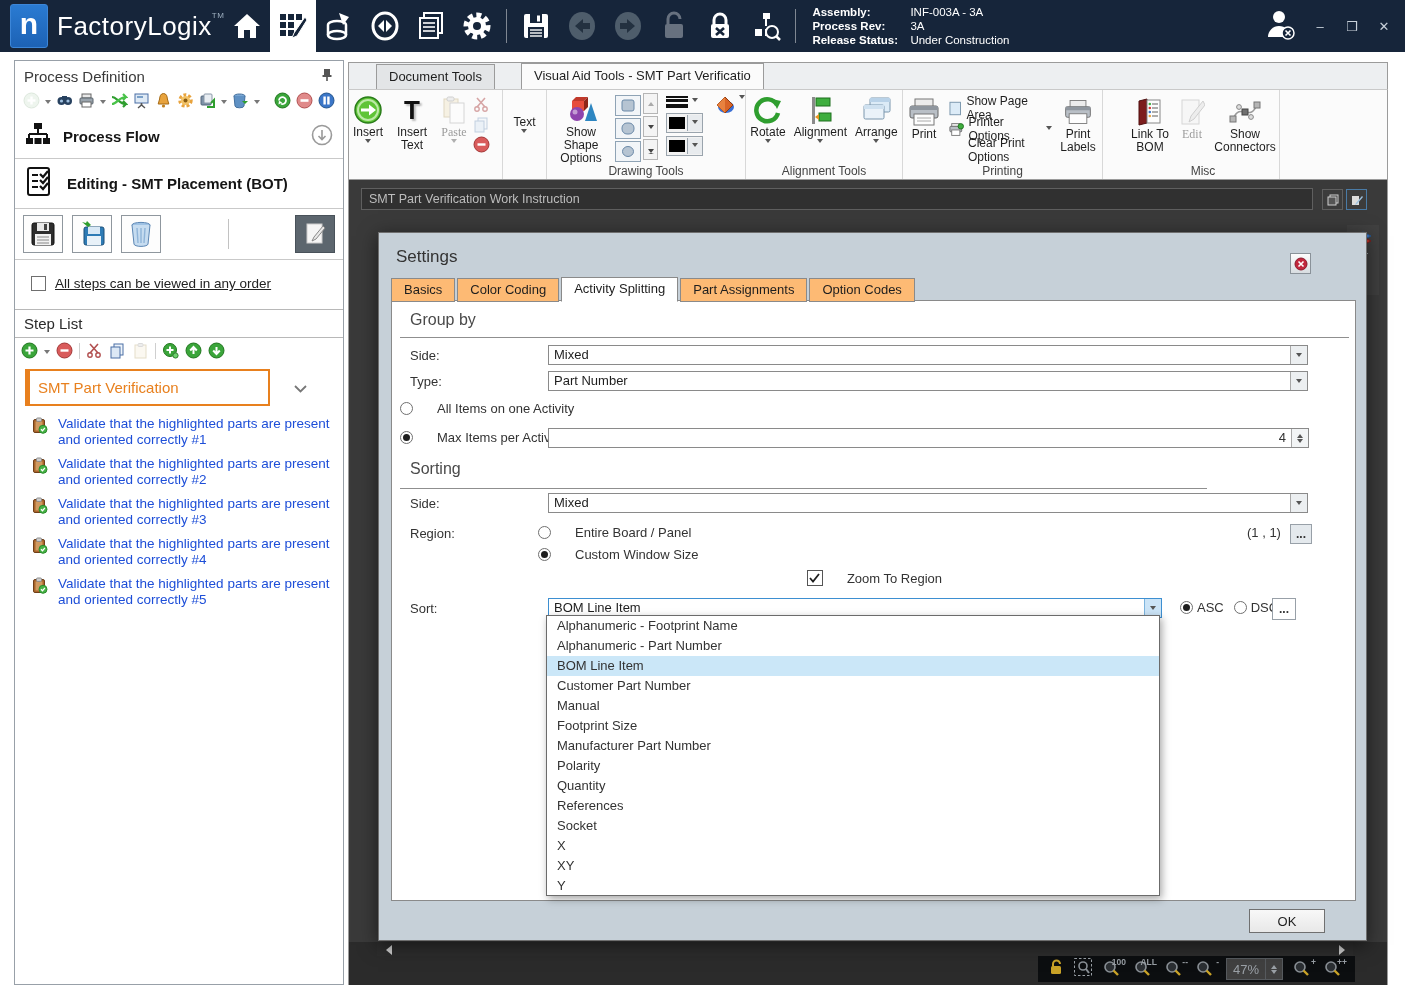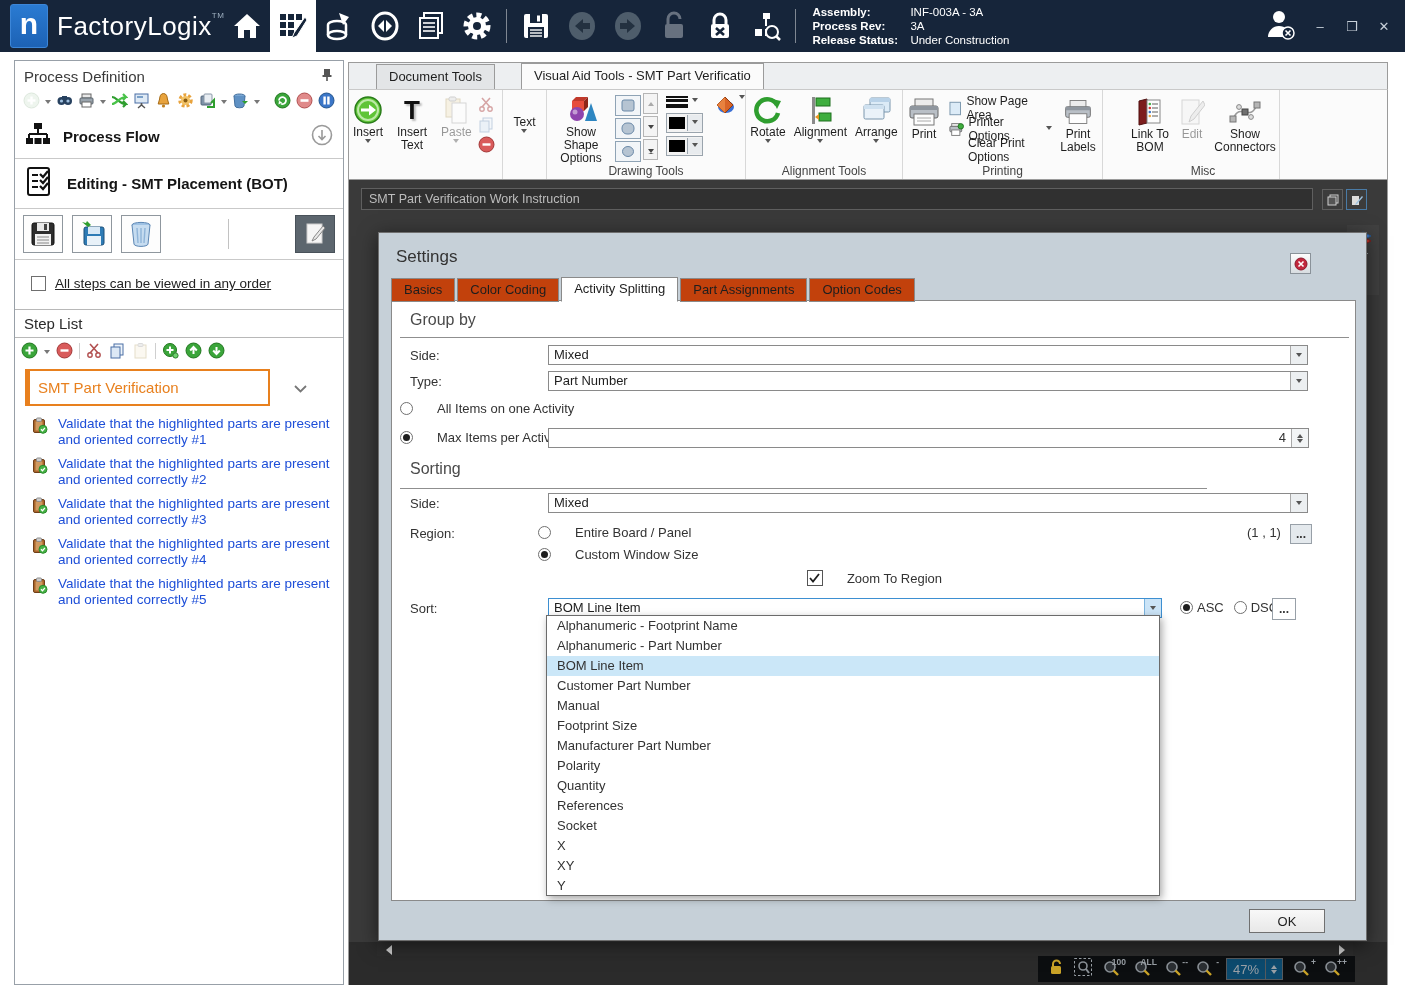--- a/index.html
+++ b/index.html
@@ -50,21 +50,21 @@
   .main{position:absolute;left:348px;top:62px;width:1040px;height:923px;}
   .ribbon-tabs{height:27px;background:#edeff1;border:1px solid #9b9b9b;border-bottom:none;box-sizing:border-box;display:flex;align-items:flex-end;padding-left:3px;}
   .rtab{font-size:13px;color:#1e1e1e;background:#e3e5e7;border:1px solid #9b9b9b;border-bottom:none;padding:4px 12px 5px 12px;margin-right:2px;margin-left:24px;}
   .rtab.active{background:#fbfbfb;position:relative;z-index:3;padding-bottom:6px;}
   .ribbon-body{height:91px;background:#fbfbfb;border:1px solid #9b9b9b;border-top:1px solid #c9c9c9;box-sizing:border-box;display:flex;position:relative;z-index:2;}
   .rgroup{position:relative;border-right:1px solid #d8d8d8;box-sizing:border-box;padding-top:2px;}
   .rgroup .glabel{position:absolute;bottom:1px;left:0;right:0;text-align:center;font-size:12px;color:#444;}
   .rbtns{display:flex;align-items:flex-start;height:70px;}
   .rbtn{display:flex;flex-direction:column;align-items:center;padding:2px 4px;font-size:12px;line-height:13px;color:#1e1e1e;text-align:center;}
   .rbtn .ric{height:32px;display:flex;align-items:center;justify-content:center;}
-  .rbtn.disabled{opacity:.45;}
+  .rbtn.disabled{opacity:.45;font-family:Liberation Serif, serif;}
   .car{width:0;height:0;border:3.5px solid transparent;border-top:4px solid #555;display:inline-block;}
   .minicol{display:flex;flex-direction:column;gap:3px;padding:4px 2px;}
   .shape-cell{width:24px;height:19px;border:1px solid #8fa3b5;background:#f2f5f8;display:flex;align-items:center;justify-content:center;margin-bottom:2px;}
   .spincol{display:flex;flex-direction:column;gap:2px;padding-top:1px;margin-left:2px;}
   .spincell{width:13px;height:19px;border:1px solid #b5b5b5;background:#f4f4f4;display:flex;align-items:center;justify-content:center;}
   .lineBars div{background:#111;margin:1.5px 0;}
   .ccombo{display:flex;border:1px solid #9aa4ad;background:#f2f2f2;height:18px;align-items:center;margin-top:3px;}
   .ccombo .sw{width:16px;height:12px;background:#000;margin:0 2px;}
   .ccombo .ar{width:14px;height:16px;border-left:1px solid #9aa4ad;display:flex;align-items:center;justify-content:center;background:#e8ebee;}
   .prow{display:flex;align-items:center;gap:5px;font-size:12px;color:#1e1e1e;height:20px;}
@@ -75,32 +75,32 @@
   .layers-tab{position:absolute;right:8px;top:45px;width:32px;height:70px;background:#404040;display:flex;flex-direction:column;align-items:center;padding-top:6px;box-sizing:border-box;}
   .layers-txt{writing-mode:vertical-rl;color:#9aa2a8;font-size:12px;margin-top:5px;}
   .bottom-zone{position:absolute;left:0;right:0;bottom:0;height:43px;background:#2b2b2b;}
   .hsb{position:absolute;left:28px;right:34px;top:0;height:14px;background:#2d2d2d;}
   .sb-ar{position:absolute;top:2px;width:14px;height:11px;display:flex;align-items:center;justify-content:center;}
   .tri-l{width:0;height:0;border:5px solid transparent;border-right:6px solid #cfcfcf;}
   .tri-r{width:0;height:0;border:5px solid transparent;border-left:6px solid #cfcfcf;}
   .zoombar{position:absolute;right:32px;bottom:3px;height:26px;background:#0c0e10;display:flex;align-items:center;gap:9px;padding:0 10px;}
   .zmag{position:relative;width:22px;height:20px;}
   .zlbl{position:absolute;top:-2px;right:-2px;font-size:8.5px;font-weight:bold;color:#9aa0a6;font-style:normal;}
-  .zval{display:flex;align-items:center;border:1px solid #565a5e;background:#0c4a6e;height:20px;}
+  .zval{display:flex;align-items:center;border:1px solid #565a5e;background:#404040;height:20px;}
   .zval .vtxt{color:#9aa0a6;font-size:13px;padding:0 6px;}
   .zspin{width:16px;height:100%;border-left:1px solid #565a5e;display:flex;flex-direction:column;align-items:center;justify-content:center;gap:1px;}
   .zspin i{width:0;height:0;border:3px solid transparent;}
   .zspin .u{border-bottom:4px solid #9aa0a6;}
   .zspin .d{border-top:4px solid #9aa0a6;}
   
   .dialog{position:absolute;left:378px;top:232px;width:989px;height:709px;background:#c6d0d8;border:1px solid #6f6f6f;box-shadow:0 4px 18px rgba(0,0,0,.55);box-sizing:border-box;z-index:20;}
   .dlg-title{position:absolute;left:17px;top:14px;font-size:17px;color:#333;}
   .dlg-close{position:absolute;right:55px;top:20px;width:19px;height:19px;border:1px solid #8a9299;background:linear-gradient(#fdfdfd,#d8dde1);display:flex;align-items:center;justify-content:center;}
   .dlg-tabs{position:absolute;left:12px;top:44px;display:flex;align-items:flex-end;z-index:3;}
-  .dtab{font-size:13px;color:#1e1e1e;background:#c2410c;border:1px solid #8a8a8a;padding:3px 12px 4px 12px;margin-right:2px;}
+  .dtab{font-size:13px;color:#1e1e1e;background:#fdba74;border:1px solid #8a8a8a;padding:3px 12px 4px 12px;margin-right:2px;}
   .dtab.active{background:#fff;border-bottom:1px solid #fff;padding-bottom:5px;}
   .dlg-content{position:absolute;left:12px;top:67px;width:965px;height:601px;background:#fff;border:1px solid #8a8a8a;box-sizing:border-box;font-size:13px;color:#333;}
   .sec-hd{position:absolute;left:18px;font-size:16px;color:#4a4a4a;}
   .sec-hr{position:absolute;left:8px;height:1px;background:#8f8f8f;}
   .flabel{position:absolute;left:18px;font-size:13px;color:#333;}
   .combo{position:absolute;height:20px;background:#fff;border:1px solid #8a8a8a;box-sizing:border-box;font-size:13px;color:#1e1e1e;line-height:18px;padding-left:5px;}
   .combo .arr{position:absolute;right:0;top:0;bottom:0;width:16px;background:#eceff1;border-left:1px solid #a8a8a8;display:flex;align-items:center;justify-content:center;}
   .combo .arr i{width:0;height:0;border:3.5px solid transparent;border-top:4px solid #555;margin-top:3px;}
   .combo.focus{border-color:#3d8fd1;}
   .combo.focus .arr{background:#cbe4f7;border-left-color:#7db4dd;}

